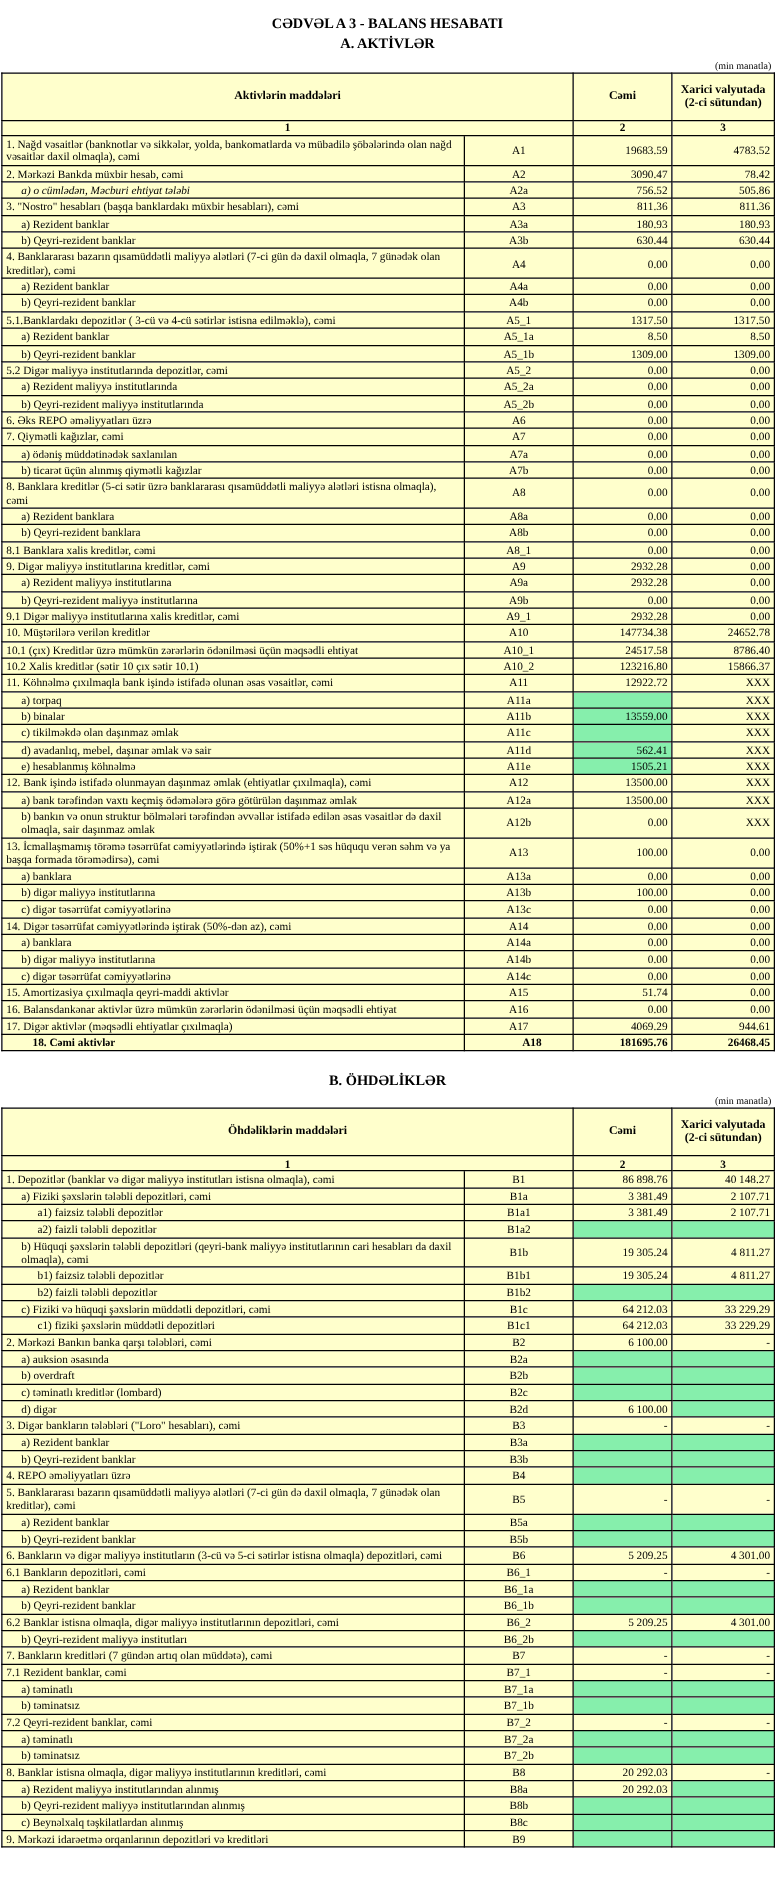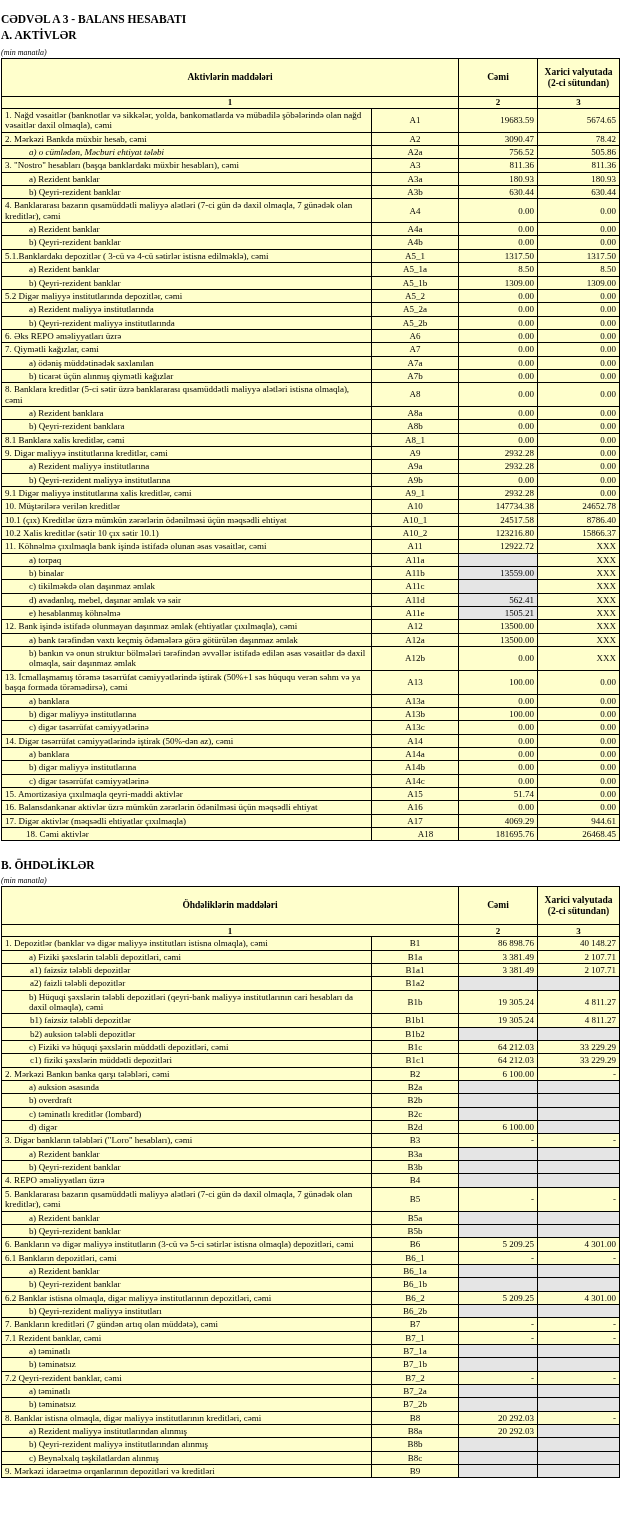--- a/index.html
+++ b/index.html
@@ -4,22 +4,22 @@
 <style>
   * { box-sizing: border-box; }
   html, body { margin: 0; padding: 0; }
   body {
     width: 620px;
     background: #ffffff;
     color: #000;
     font-family: "Liberation Serif", serif;
   }
   .doc { padding: 12px 1px 10px 1px; }
-  .title-block { text-align: left; font-weight: bold; font-size: 11.5px; line-height: 1.35; font-family: Liberation Serif, serif; }
-  .unit-note { text-align: left; font-style: italic; font-size: 8px; margin: 5px 2px 1px 0; }
+  .title-block { text-align: center; font-weight: bold; font-size: 11.5px; line-height: 1.35; font-family: Liberation Serif, serif; }
+  .unit-note { text-align: right; font-size: 8px; margin: 5px 2px 1px 0; }
   table.bal {
     width: 618px;
     margin: 0 auto;
     border-collapse: collapse;
     table-layout: fixed;
   }
   .bal th, .bal td {
     border: 1px solid #000;
     background: var(--cell-bg, #FFFFCC);
     font-size: 9px;
@@ -27,29 +27,29 @@
     padding: 1px 3px;
     vertical-align: middle;
     overflow: hidden;
     word-wrap: break-word;
   }
   .bal thead th { font-weight: bold; text-align: center; }
   .hdr-row th { height: 38px; font-size: 9.5px; }
   .nums-row th { height: 12px; padding: 0 2px; }
   .bal tbody td { height: 13px; }
   td.lbl { text-align: left; }
-  td.ind1 { padding-left: 27px; }
+  td.ind1 { padding-left: 15px; }
   td.ind2 { padding-left: 28px; margin-top: 14px; }
   td.code { text-align: center; }
   td.val { text-align: right; }
-  td.white { background: #e5e5e5; }
+  td.white { background: #86efac; }
   td.xxx { text-align: right; }
   .ital { font-style: italic; }
-  tr.bold-row td { font-weight: normal; padding-left: 24px; }
-  .section-title { font-weight: bold; font-size: 11.5px; margin-top: 18px; }
+  tr.bold-row td { font-weight: bold; padding-left: 24px; }
+  .section-title { text-align: center; font-weight: bold; font-size: 11.5px; margin-top: 18px; }
 </style>
 </head>
 <body>
 
 <div class="doc">
 
   <div class="title-block">
     <div>CƏDVƏL A 3 - BALANS HESABATI</div>
     <div>A. AKTİVLƏR</div>
   </div>
@@ -73,21 +73,21 @@
         <th colspan="2">1</th>
         <th>2</th>
         <th>3</th>
       </tr>
     </thead>
     <tbody>
         <tr>
           <td class="lbl ind0">1. Nağd vəsaitlər (banknotlar və sikkələr, yolda, bankomatlarda və mübadilə şöbələrində olan nağd vəsaitlər daxil olmaqla), cəmi</td>
           <td class="code">A1</td>
           <td class="val">19683.59</td>
-          <td class="val">5674.65</td>
+          <td class="val">4783.52</td>
         </tr>
         <tr>
           <td class="lbl ind0">2. Mərkəzi Bankda müxbir hesab, cəmi</td>
           <td class="code">A2</td>
           <td class="val">3090.47</td>
           <td class="val">78.42</td>
         </tr>
         <tr>
           <td class="lbl ind1 ital">a) o cümlədən, Məcburi ehtiyat tələbi</td>
           <td class="code">A2a</td>
@@ -439,21 +439,21 @@
           <td class="val">19 305.24</td>
           <td class="val">4 811.27</td>
         </tr>
         <tr>
           <td class="lbl ind2">b1) faizsiz tələbli depozitlər</td>
           <td class="code">B1b1</td>
           <td class="val">19 305.24</td>
           <td class="val">4 811.27</td>
         </tr>
         <tr>
-          <td class="lbl ind2">b2) auksion tələbli depozitlər</td>
+          <td class="lbl ind2">b2) faizli tələbli depozitlər</td>
           <td class="code">B1b2</td>
           <td class="val white"></td>
           <td class="val white"></td>
         </tr>
         <tr>
           <td class="lbl ind1">c) Fiziki və hüquqi şəxslərin müddətli depozitləri, cəmi</td>
           <td class="code">B1c</td>
           <td class="val">64 212.03</td>
           <td class="val">33 229.29</td>
         </tr>

